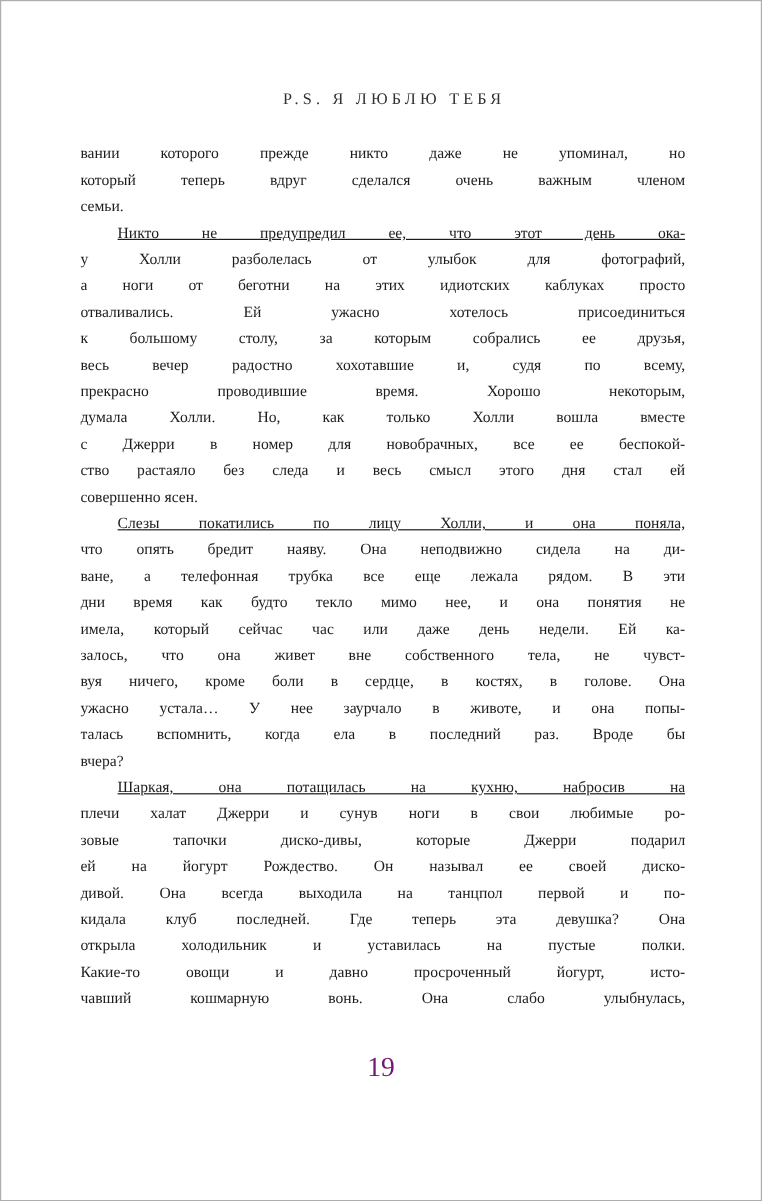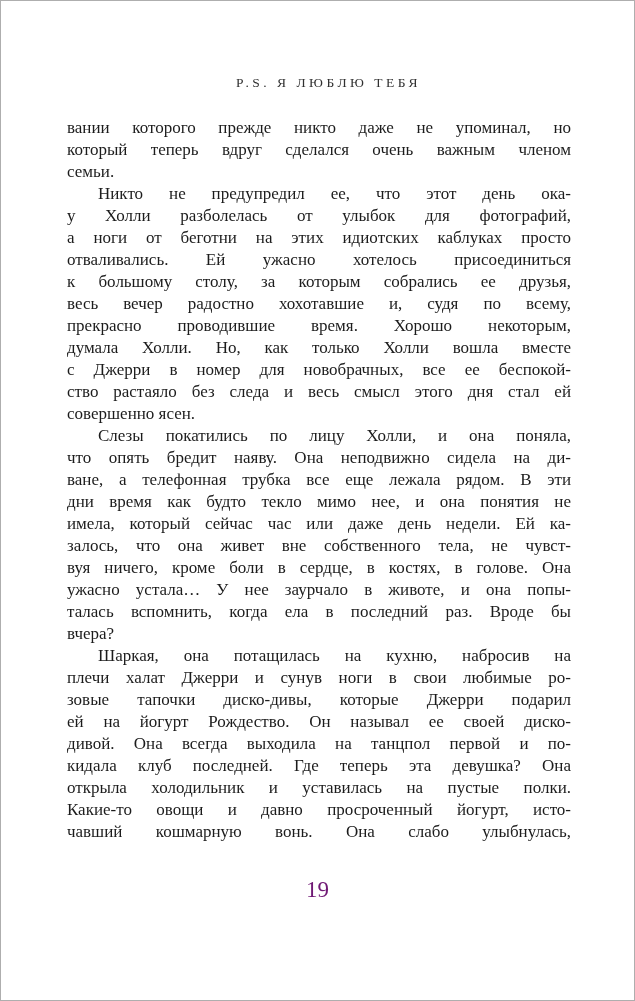--- a/index.html
+++ b/index.html
@@ -29,33 +29,34 @@
     letter-spacing: 3.5px;
     color: #303030;
     font-weight: 500;
     padding-left: 22px;
   }
   .text-body {
     position: absolute;
     top: 116px;
     left: 66px;
     width: 504px;
-    font-size: 17px;
+    font-size: 13px;
     line-height: 22px;
   }
   .paragraph { margin: 0; padding: 0; }
   .line {
     text-align: justify;
     text-align-last: justify;
     white-space: normal;
     height: 22px;
     overflow: hidden;
   }
   .line.indent {
     padding-left: 31px;
+    text-decoration: underline;
   }
   .line.endline {
     text-align: left;
     text-align-last: left;
   }
   .page-number {
     position: absolute;
     top: 876px;
     left: 0;
     right: 0;

